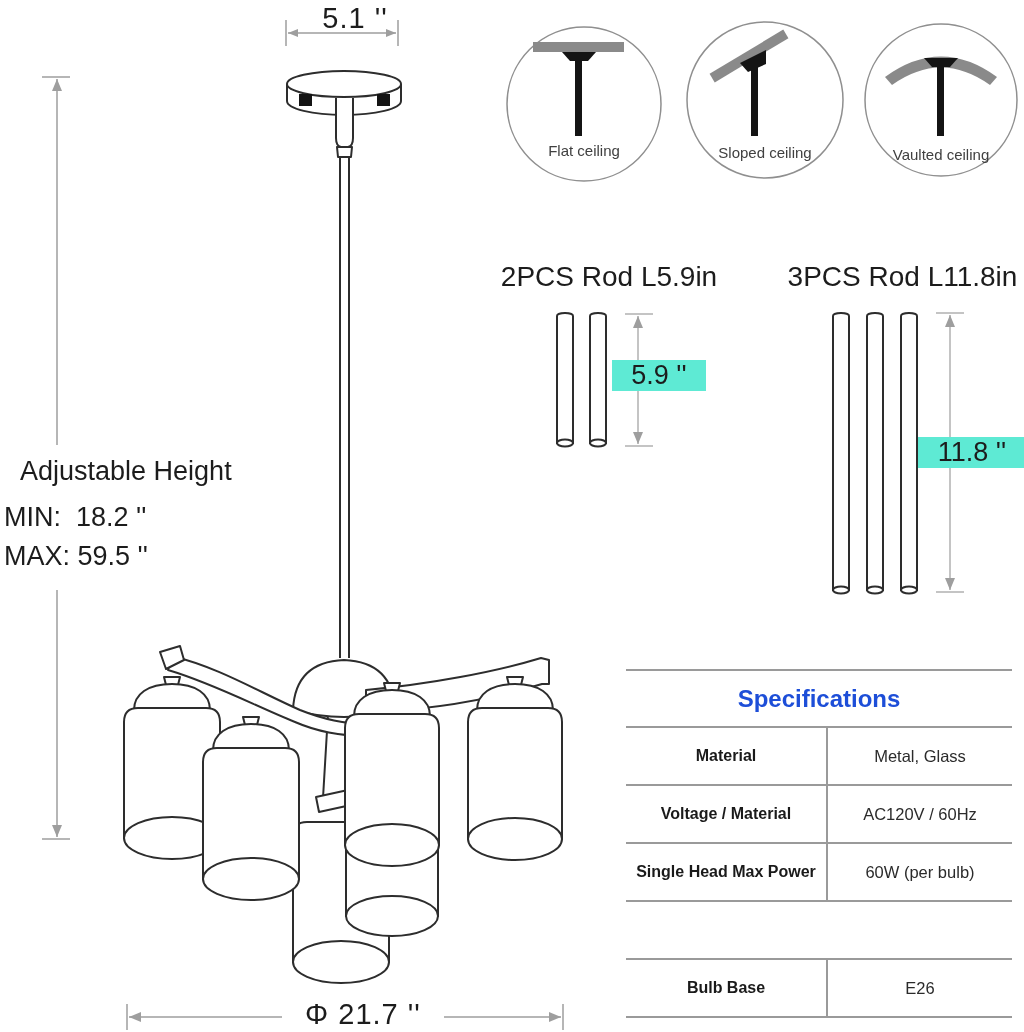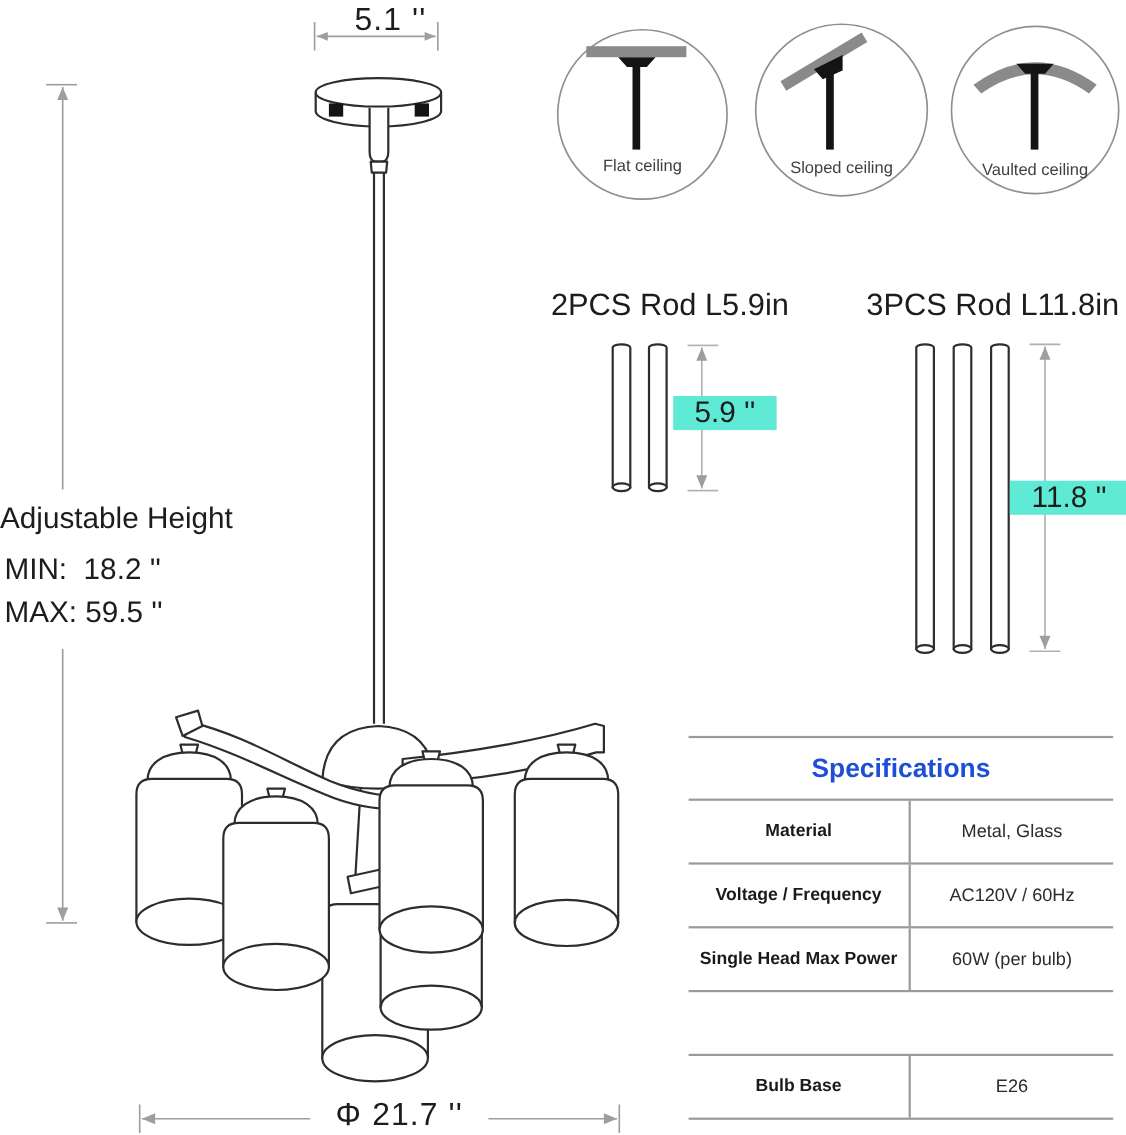--- a/index.html
+++ b/index.html
@@ -173,21 +173,21 @@
       <line x1="936" y1="313" x2="964" y2="313"></line>
       <line x1="950" y1="315" x2="950" y2="590"></line>
       <line x1="936" y1="592" x2="964" y2="592"></line>
       <polygon points="950,315 945,327 955,327" fill="#9e9e9e" stroke="none"></polygon>
       <polygon points="950,590 945,578 955,578" fill="#9e9e9e" stroke="none"></polygon>
     </g>
   </svg>
 
   <div class="txt dim-big center" style="left:280px;top:2px;width:150px;">5.1 ''</div>
 
-  <div class="txt left-title" style="left:0;top:456px;text-align:right;">Adjustable Height</div>
+  <div class="txt left-title" style="left:20px;top:456px;text-align:right;">Adjustable Height</div>
   <div class="txt dim-med" style="left:4px;top:502px;">MIN:  18.2 ''</div>
   <div class="txt dim-med" style="left:4px;top:541px;">MAX: 59.5 ''</div>
 
   <div class="txt circle-label" style="left:523px;top:142px;width:122px;">Flat ceiling</div>
   <div class="txt circle-label" style="left:700px;top:144px;width:130px;">Sloped ceiling</div>
   <div class="txt circle-label" style="left:876px;top:146px;width:130px;">Vaulted ceiling</div>
 
   <div class="txt rod-title" style="left:494px;top:261px;width:230px;">2PCS Rod L5.9in</div>
   <div class="txt len-label" style="left:612px;top:360px;width:86px;">5.9 ''</div>
 
@@ -197,21 +197,21 @@
   <div class="txt dim-big center" style="left:282px;top:998px;width:162px;background:#fff;">Φ 21.7 ''</div>
 
   <div class="spec-table">
     <div class="spec-title">Specifications</div>
 
     <div class="spec-row">
       <div class="spec-label">Material</div>
       <div class="spec-value">Metal, Glass</div>
     </div>
     <div class="spec-row">
-      <div class="spec-label">Voltage / Frequency</div>
+      <div class="spec-label">Voltage / Material</div>
       <div class="spec-value">AC120V / 60Hz</div>
     </div>
     <div class="spec-row">
       <div class="spec-label">Single Head Max Power</div>
       <div class="spec-value">60W (per bulb)</div>
     </div>
     <div class="spec-row">
     </div>
     <div class="spec-row">
       <div class="spec-label">Bulb Base</div>

